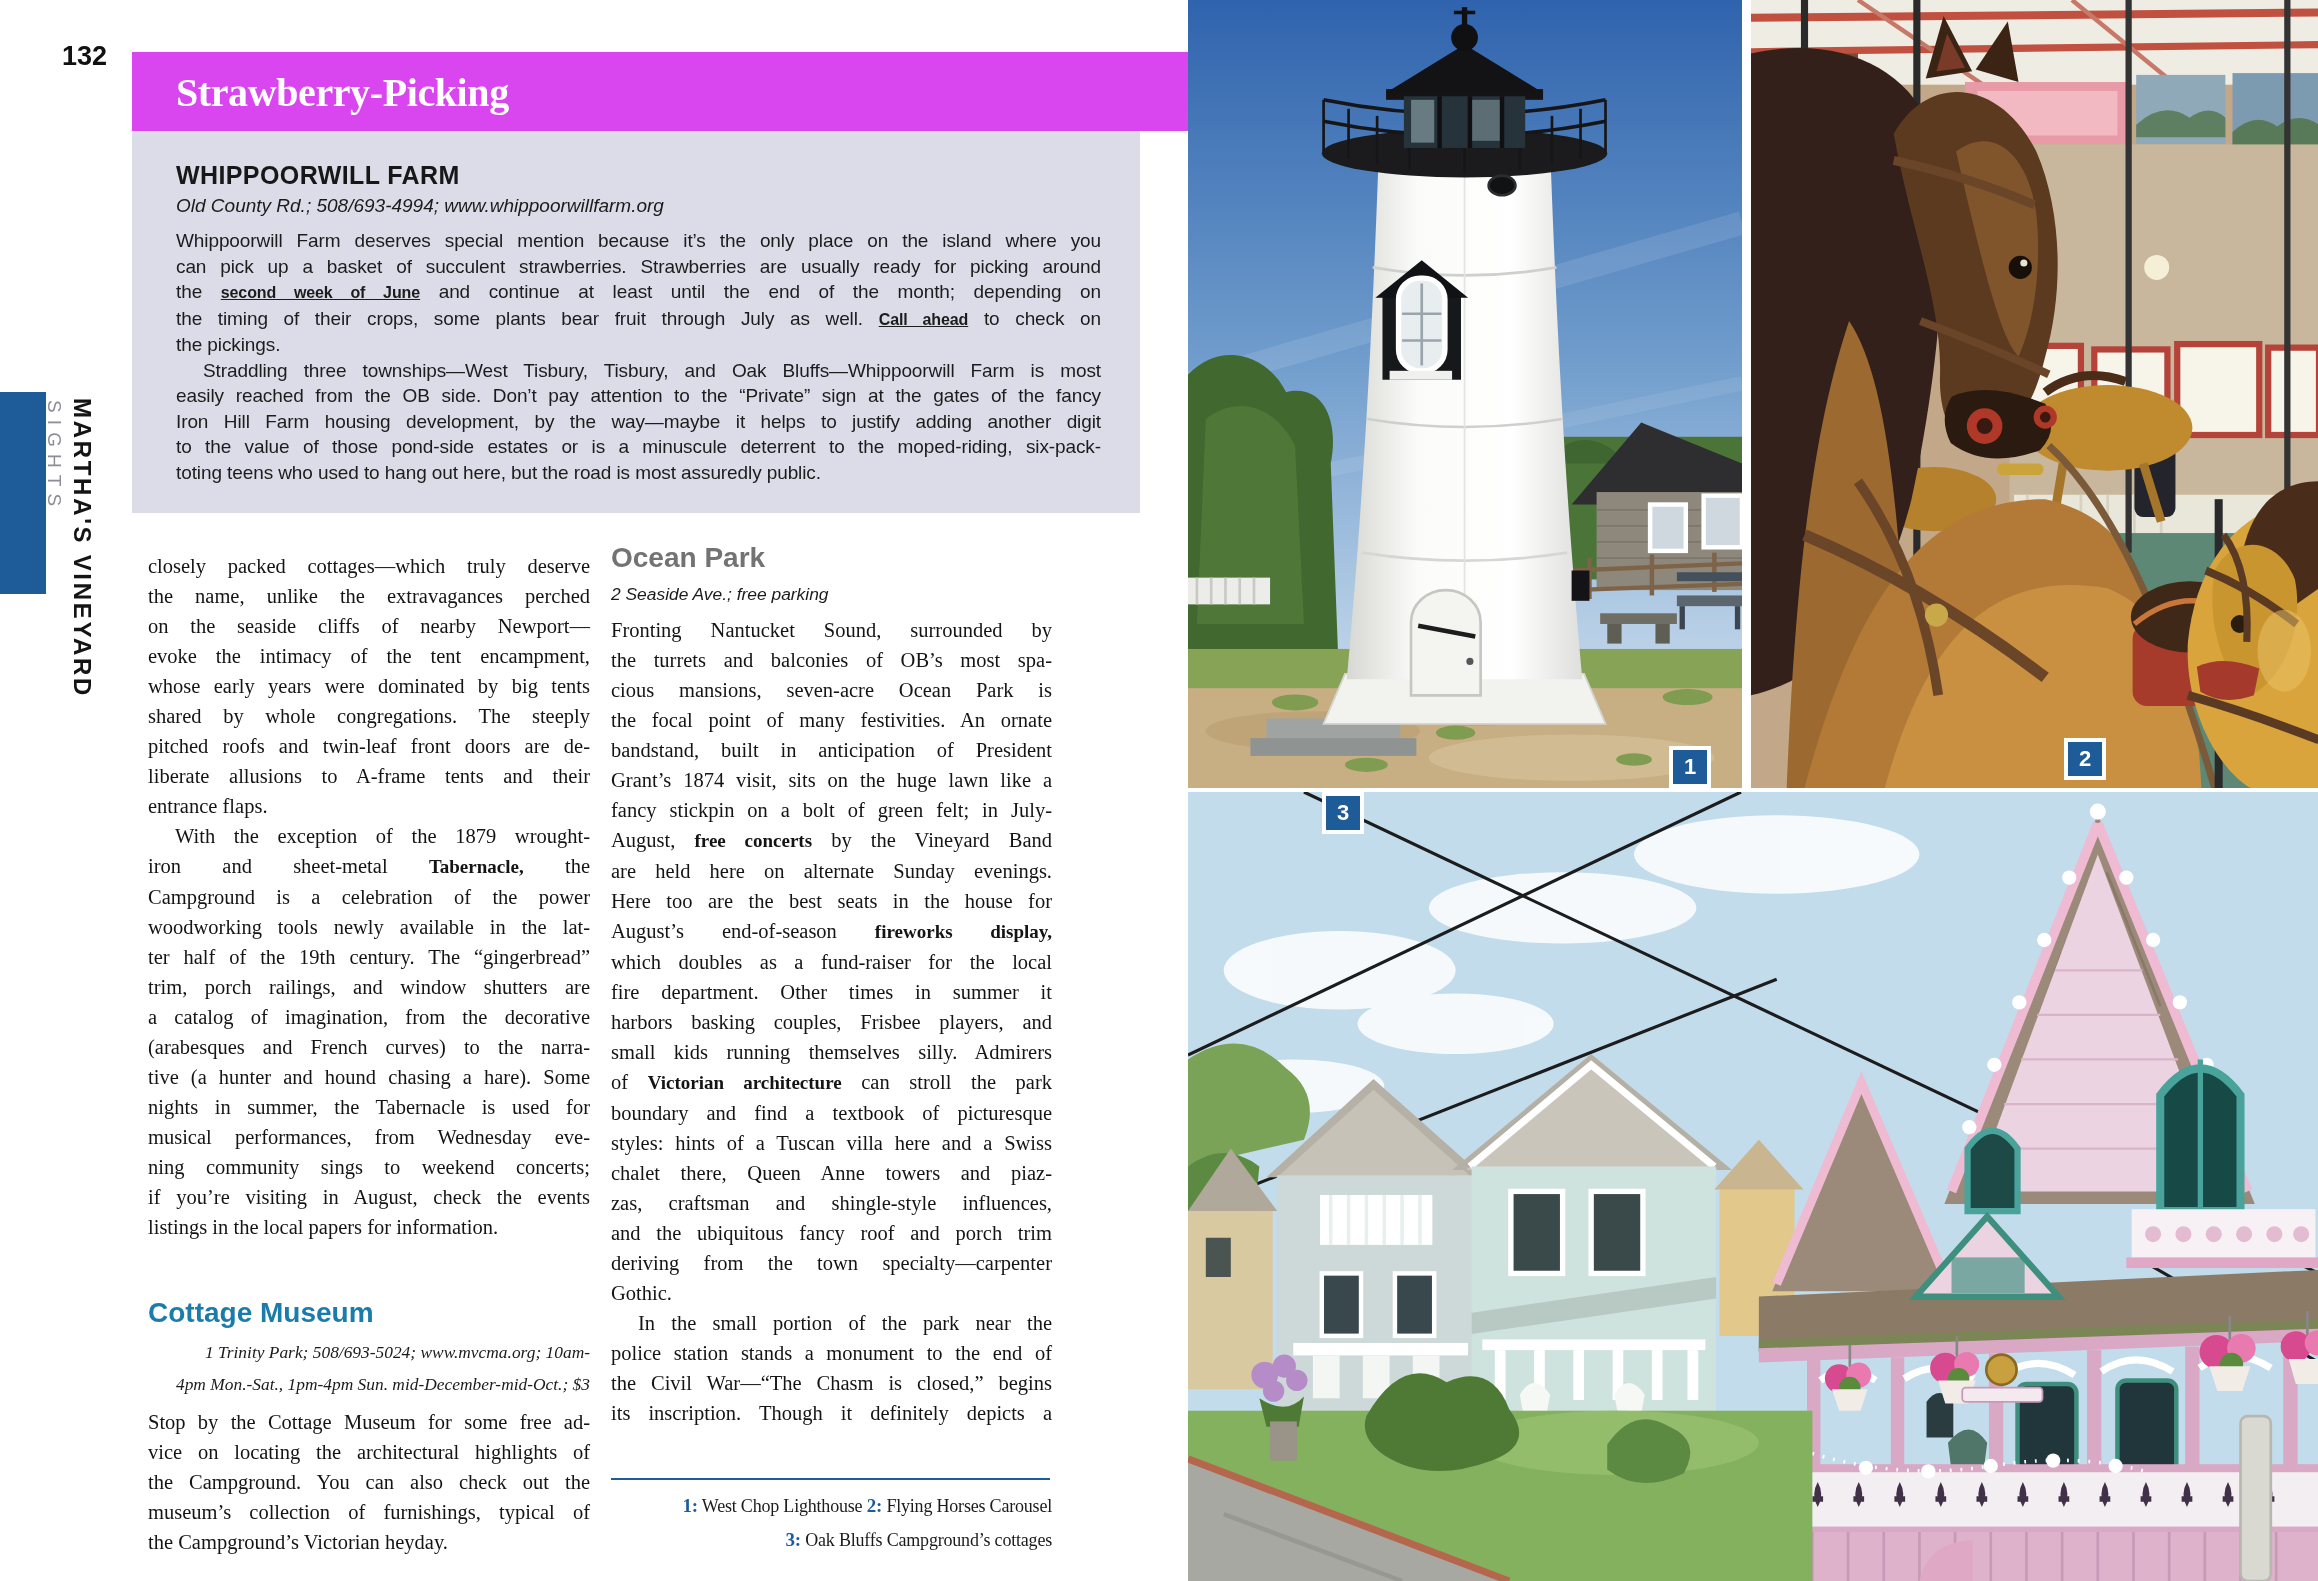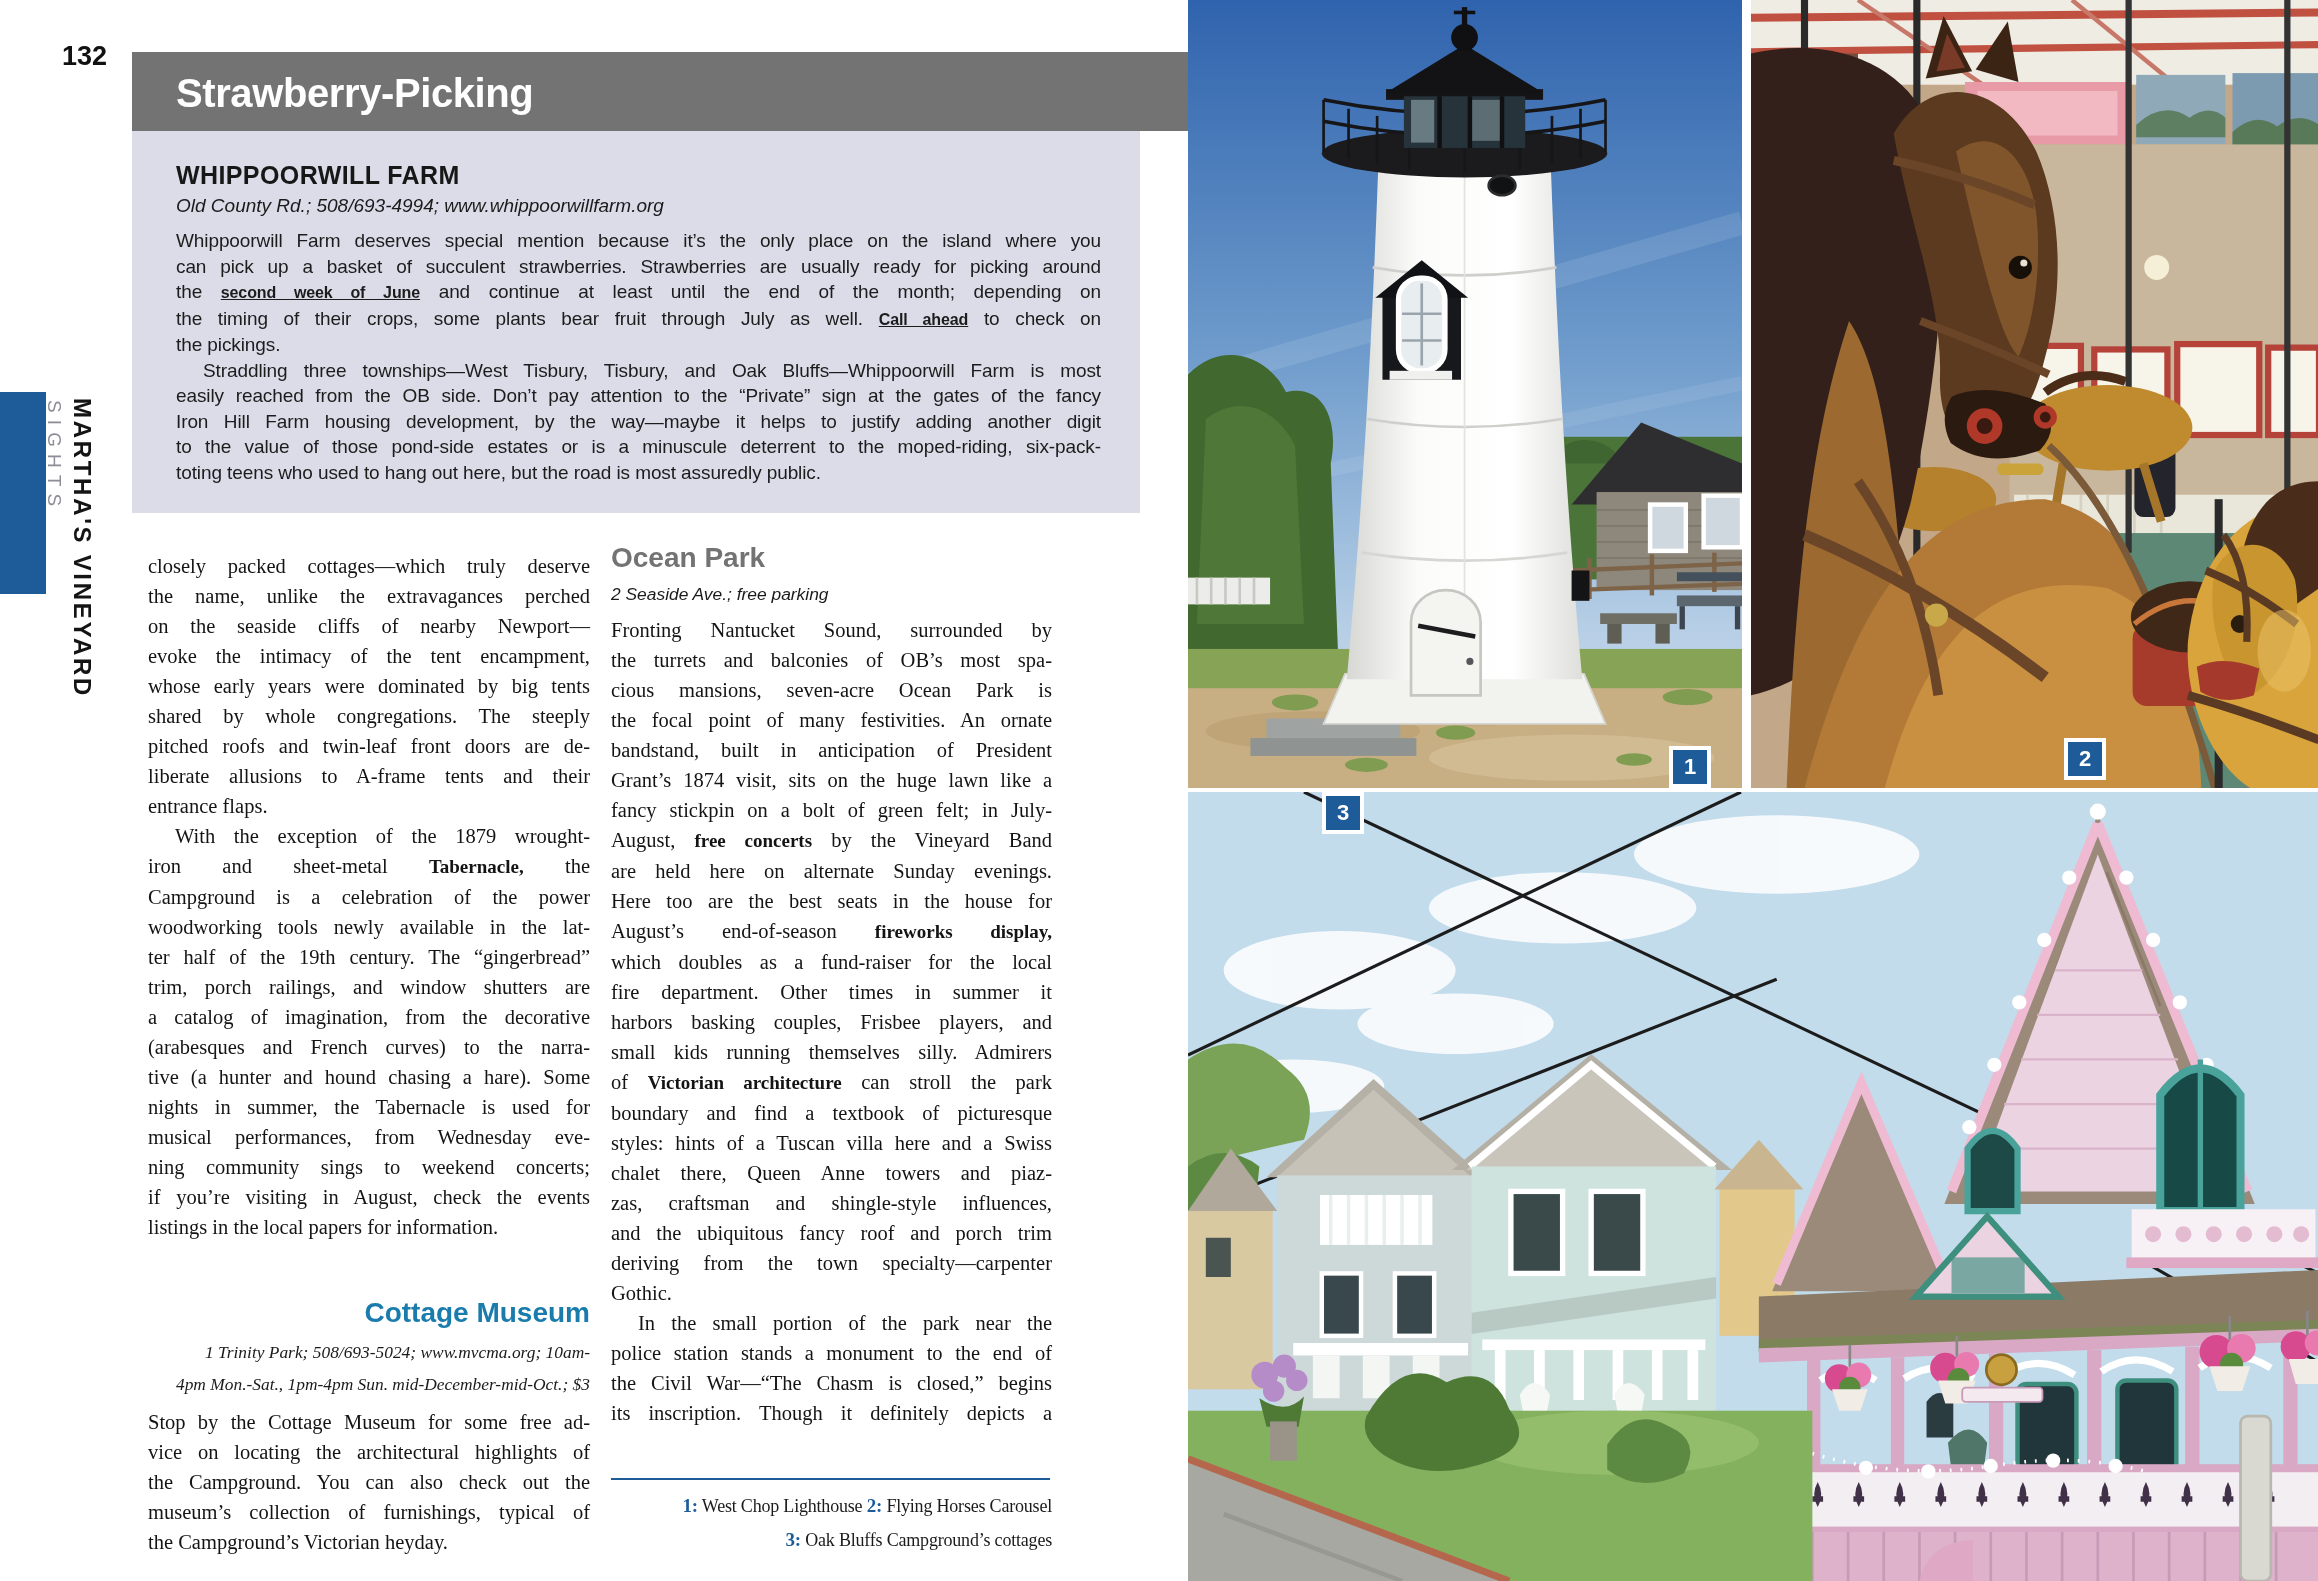--- a/index.html
+++ b/index.html
@@ -7,42 +7,42 @@
         font-family:"Liberation Sans",sans-serif;color:#161616;}
 
   
   .page-num{position:absolute;left:62px;top:41px;font-size:27px;font-weight:bold;color:#111;}
   .side-bar-rect{position:absolute;left:0;top:392px;width:46px;height:202px;background:#1d5b99;}
   .v-label{position:absolute;writing-mode:vertical-rl;white-space:nowrap;}
   .v-title{left:68px;top:398px;font-size:24px;font-weight:bold;letter-spacing:2.7px;color:#141414;}
   .v-sub{left:43px;top:400px;font-size:19px;letter-spacing:7.1px;color:#8d8d97;}
 
   
-  .title-bar{position:absolute;left:132px;top:52px;width:1093px;height:79px;background:#737373;}
+  .title-bar{position:absolute;left:132px;top:52px;width:1093px;height:79px;background:#d946ef;font-family:Liberation Serif, serif;}
   .title-bar h1{margin:0;padding-left:44px;line-height:82px;font-size:40px;font-weight:bold;
                 color:#ffffff;letter-spacing:-0.4px;}
   .gray-box{position:absolute;left:132px;top:131px;width:1008px;height:382px;background:#dbdce8;
             box-sizing:border-box;padding:30px 39px 0 44px;}
   .gray-box h2{margin:0 0 5.4px 0;font-size:25px;font-weight:bold;letter-spacing:0.4px;color:#171717;}
   .gray-box .contact{font-style:italic;font-size:19px;margin-bottom:10.7px;color:#1b1b1b;}
   .fb .ln{font-size:19px;line-height:25.5px;letter-spacing:-0.1px;color:#1c1c1c;}
   .fb .ln b{font-size:16px;text-decoration:underline;}
 
   
   .col{position:absolute;}
   #col1{left:148px;top:551px;width:442px;}
   #col2{left:611px;top:542px;width:441px;}
   .serif .ln{font-family:"Liberation Serif",serif;font-size:20.5px;line-height:30px;color:#141414;text-align:right;}
   .serif .ln b{font-family:Liberation Serif, serif;font-size:19px;}
   .ln{white-space:normal;}
   .j{text-align:justify;text-align-last:justify;}
   .j.last{text-align-last:left;}
   .ind{text-indent:27px;}
   .sect-h{font-size:28px;font-weight:bold;margin:0;}
-  .h-teal{color:#1a7cad;margin-top:55px;margin-bottom:7.1px;text-align:right;}
+  .h-teal{color:#1a7cad;margin-top:55px;margin-bottom:7.1px;}
   .h-green{color:#737373;margin-bottom:7.1px;}
   .contact-lines .ln,.contact-line{font-style:italic;font-size:17.4px;line-height:32px;color:#1b1b1b;}
   .contact-line{line-height:27px;margin-bottom:7.1px;}
   .body-gap{height:7.1px;}
 
   
   .cap-rule{margin-top:50px;width:439px;border-top:2.7px solid #1d5b99;}
   .captions{margin-top:9px;}
   .captions .ln{font-size:18px;line-height:34px;letter-spacing:-0.2px;color:#1b1b1b;}
   .captions .ln b{color:#1d5b99;}

